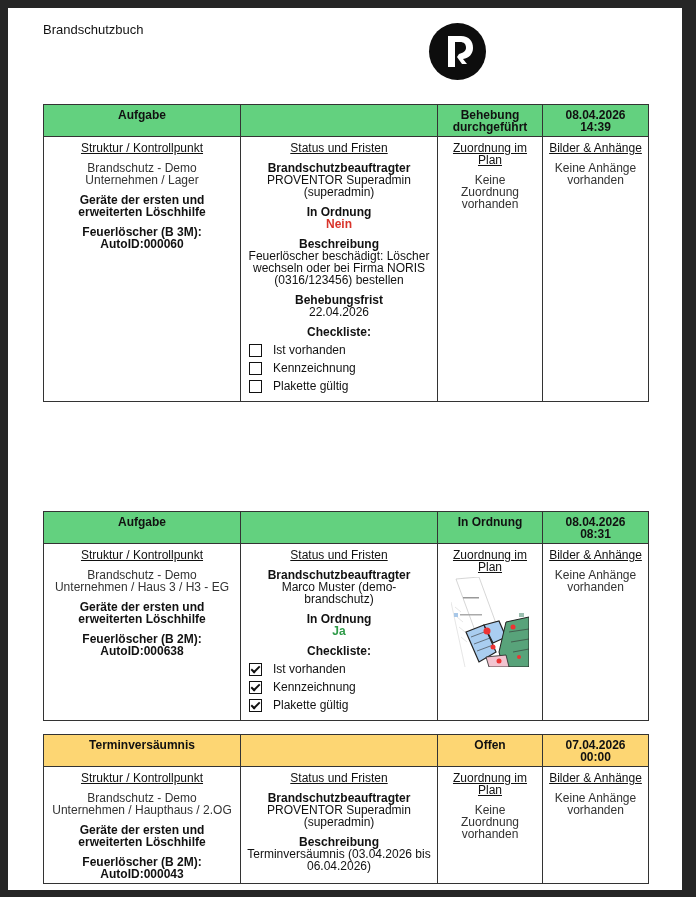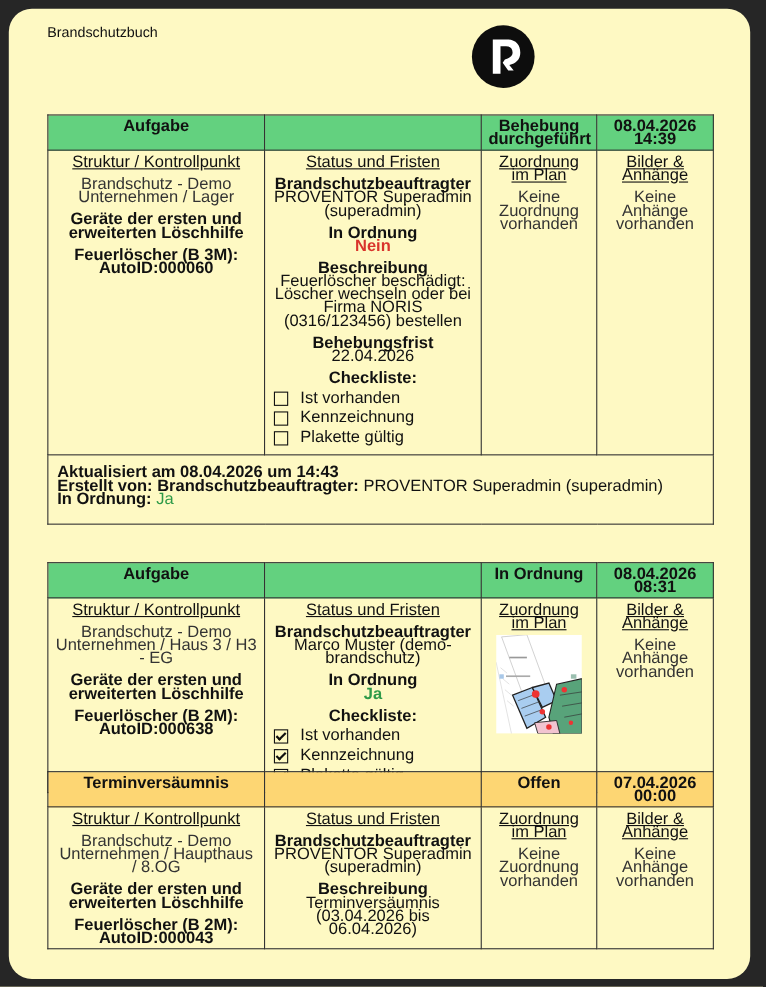--- a/index.html
+++ b/index.html
@@ -1,25 +1,25 @@
 <!DOCTYPE html>
 <html><head>
 <meta charset="utf-8">
 <style>
   html, body { margin:0; padding:0; }
   body { width:696px; height:897px; background:#262626; position:relative; overflow:hidden;
          font-family:"Liberation Sans", sans-serif; color:#111; }
-  .page { position:absolute; left:8px; top:8px; width:674px; height:882px; background:#fef9c3;border-radius:21px; }
+  .page { position:absolute; left:8px; top:8px; width:674px; height:882px; background:#ffffff; }
   .doc-title { position:absolute; left:35px; top:14px; font-size:13px; color:#111; }
   .logo { position:absolute; left:421px; top:14px; height:58px; display:flex; align-items:center; }
   .logo-circle { width:57px; height:57px; border-radius:50%; background:#0d0d0d; position:relative; }
   .logo-circle svg { position:absolute; left:0; top:0; }
   .logo-text { margin-left:9px; font-weight:bold; font-size:22px; letter-spacing:0.5px; color:#111; }
 
-  table.entry { position:absolute; left:35px; width:605px; border-collapse:collapse; table-layout:fixed; font-size:15px; }
+  table.entry { position:absolute; left:35px; width:605px; border-collapse:collapse; table-layout:fixed; font-size:12px; }
   table.entry td { border:1px solid #333; vertical-align:top; text-align:center; padding:3px 6px; line-height:12px; }
   table.entry tr.head td { font-weight:bold; vertical-align:top; padding-top:4px; }
   .green td.hd { background:#63d17f; }
   .yellow td.hd { background:#fdd673; }
   .sect { font-weight:normal; text-decoration:underline; margin:2px 0 8px; }
   .muted { color:#333; }
   .b { font-weight:bold; }
   .blk { margin-bottom:8px; }
   .red { color:#d9342b; font-weight:bold; }
   .grn { color:#2e9a48; font-weight:bold; }
@@ -88,27 +88,20 @@
               <span>Plakette gültig</span>
             </div>
       </td>
       <td>
         <div class="sect">Zuordnung im Plan</div>
         <div class="muted">Keine Zuordnung vorhanden</div>
       </td>
       <td>
         <div class="sect">Bilder &amp; Anhänge</div>
         <div class="muted">Keine Anhänge vorhanden</div>
-      </td>
-    </tr>
-    <tr class="foot">
-      <td colspan="4">
-        <div class="b">Aktualisiert am 08.04.2026 um 14:43</div>
-        <div><span class="b">Erstellt von: Brandschutzbeauftragter:</span> <span>PROVENTOR Superadmin (superadmin)</span></div>
-        <div><span class="b">In Ordnung:</span> <span class="grn" style="font-weight:normal;">Ja</span></div>
       </td>
     </tr>
   </tbody>
     </table>
 
   <table class="entry green" style="top:503px;">
     <colgroup>
         <col style="width:197px">
         <col style="width:197px">
         <col style="width:105px">
@@ -174,38 +167,38 @@
         </div>
       </td>
       <td>
         <div class="sect">Bilder &amp; Anhänge</div>
         <div class="muted">Keine Anhänge vorhanden</div>
       </td>
     </tr>
   </tbody>
     </table>
 
-  <table class="entry yellow" style="top:693px;">
+  <table class="entry yellow" style="top:726px;">
     <colgroup>
         <col style="width:197px">
         <col style="width:197px">
         <col style="width:105px">
         <col style="width:106px">
       </colgroup>
     <tbody>
         <tr class="head" style="height:19px;">
       <td class="hd">Terminversäumnis</td>
       <td class="hd"></td>
       <td class="hd">Offen</td>
       <td class="hd">07.04.2026 00:00</td>
     </tr>
     <tr style="height:110px;">
       <td>
         <div class="sect">Struktur / Kontrollpunkt</div>
-        <div class="blk muted">Brandschutz - Demo Unternehmen / Haupthaus / 8.OG</div>
+        <div class="blk muted">Brandschutz - Demo Unternehmen / Haupthaus / 2.OG</div>
         <div class="blk b">Geräte der ersten und erweiterten Löschhilfe</div>
         <div class="b">Feuerlöscher (B 2M): AutoID:000043</div>
       </td>
       <td>
         <div class="sect">Status und Fristen</div>
         <div class="b">Brandschutzbeauftragter</div>
         <div class="blk">PROVENTOR Superadmin (superadmin)</div>
         <div class="b">Beschreibung</div>
         <div>Terminversäumnis (03.04.2026 bis 06.04.2026)</div>
       </td>

